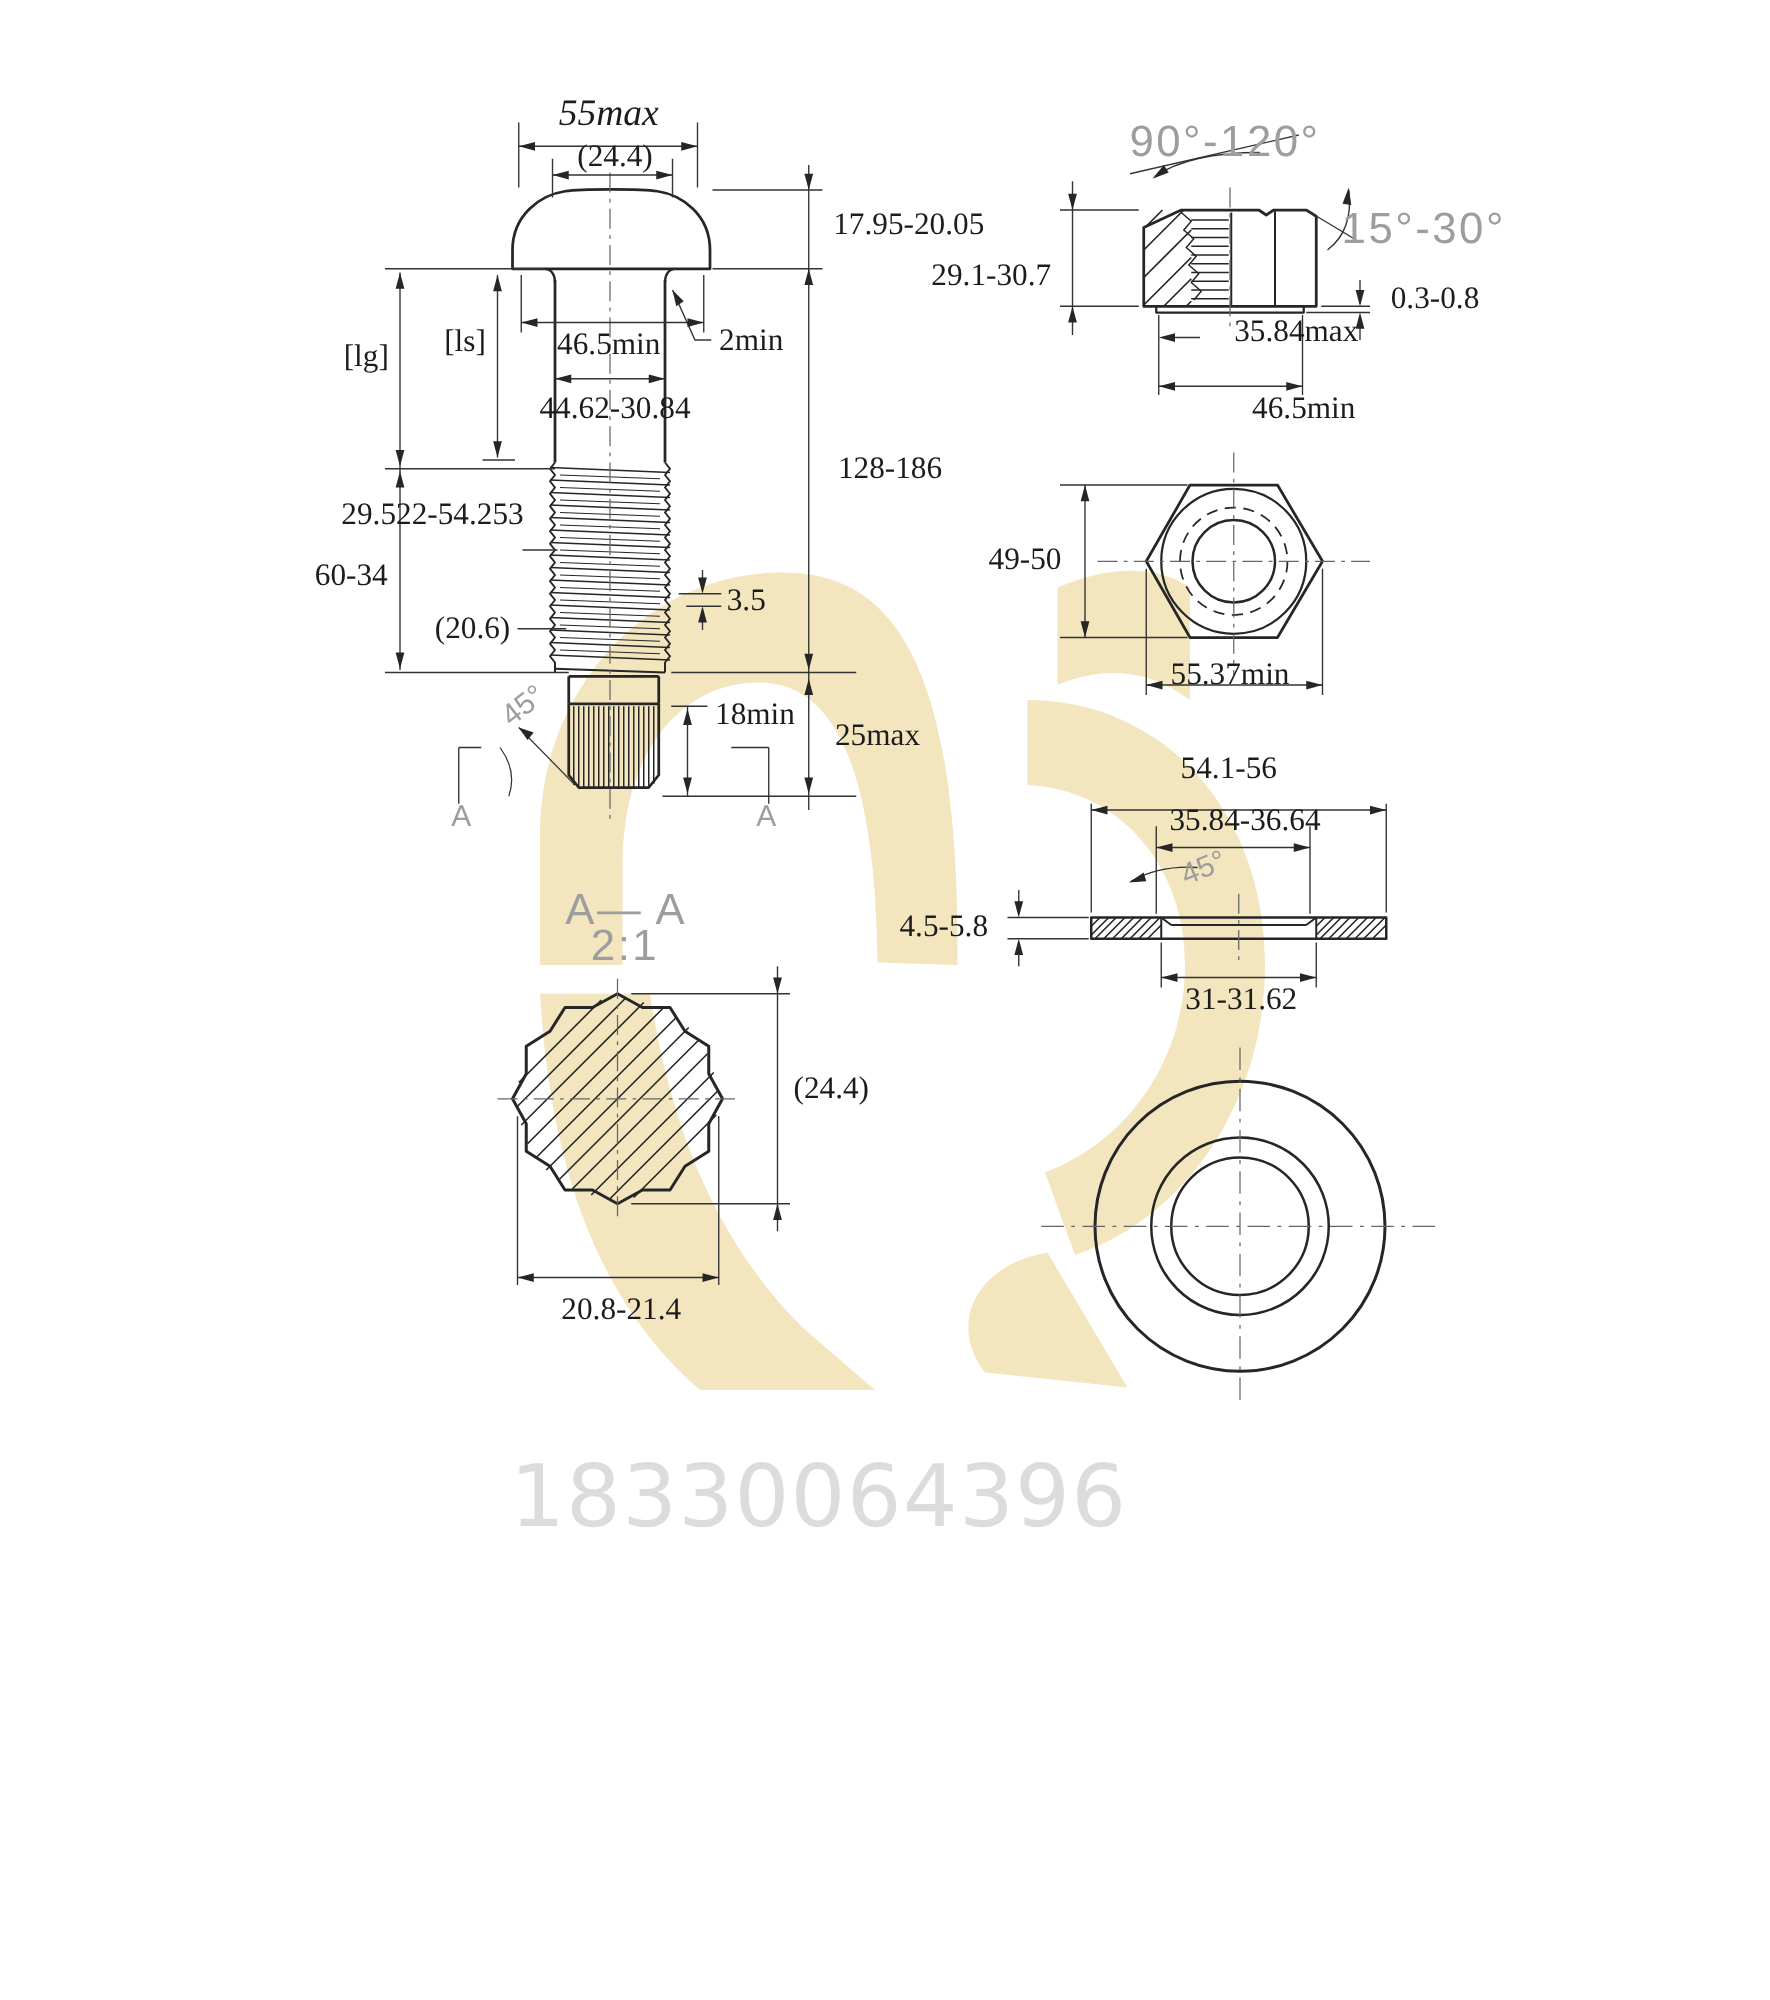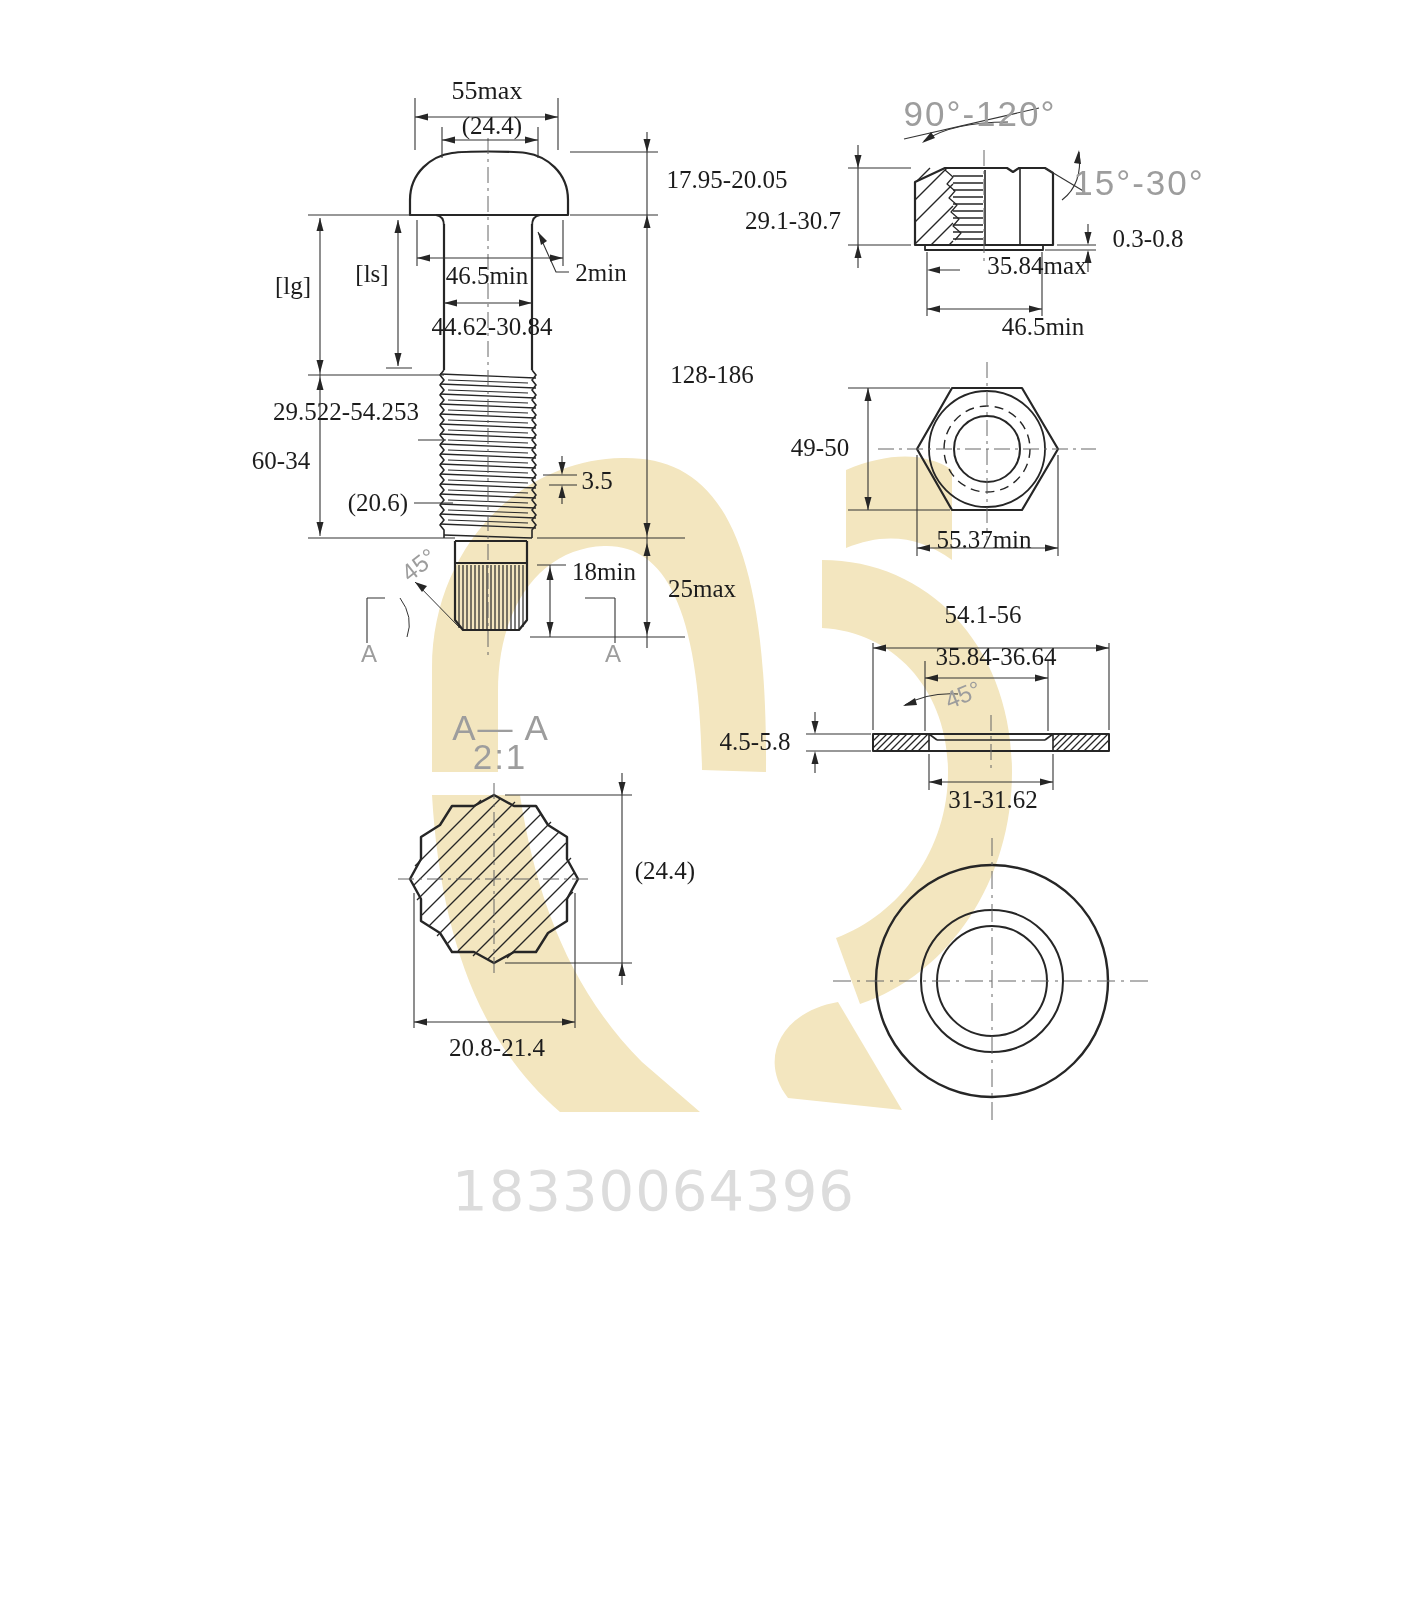--- a/index.html
+++ b/index.html
@@ -1,32 +1,32 @@
 <!DOCTYPE html>
 <html><head>
 <meta charset="utf-8">
 <style>
   html,body{margin:0;padding:0;background:#ffffff;}
   #canvas{position:relative;width:1416px;height:1600px;background:#ffffff;overflow:hidden;
           font-family:"Liberation Serif",serif;}
   #canvas svg{position:absolute;left:0;top:0;}
   .lbl{position:absolute;transform:translate(-50%,-50%);white-space:nowrap;
        font:25px "Liberation Serif",serif;color:#1c1c1c;z-index:30;}
-  .lbl.big{font-size:26px;}
+  .lbl.big{font-size:30px;font-style:italic;}
   .ann{font-family:"Liberation Sans",sans-serif;color:#9d9d9d;font-size:35px;font-weight:400;
        letter-spacing:2px;}
   .ann.small{font-size:24px;letter-spacing:0;}
   .rot38{transform:translate(-50%,-50%) rotate(-38deg);}
   .rot22{transform:translate(-50%,-50%) rotate(-22deg);}
   #wm-cn{position:absolute;left:336px;top:288px;z-index:5;
          font-family:"Liberation Sans",sans-serif;font-weight:700;font-size:170px;
          line-height:1.05;letter-spacing:-26px;color:#bababa;white-space:nowrap;}
   #wm-phone{position:absolute;left:408px;top:1158px;z-index:6;
-         font-family:"DejaVu Sans",sans-serif;font-weight:400;font-size:56px;
-         color:#dcdcdc;letter-spacing:1px;white-space:nowrap;margin-left:44px;}
+         font-family:"DejaVu Sans",sans-serif;font-weight:400;font-size:69px;
+         color:#dcdcdc;letter-spacing:1px;white-space:nowrap;}
   #logo{z-index:2;}
   #drawing{z-index:10;}
 </style>
 </head>
 <body>
 
 <div id="canvas">
 
   <svg id="logo" width="1416" height="1600" viewBox="0 0 1416 1600">
     <g fill="#f3e6bf" stroke="none">

